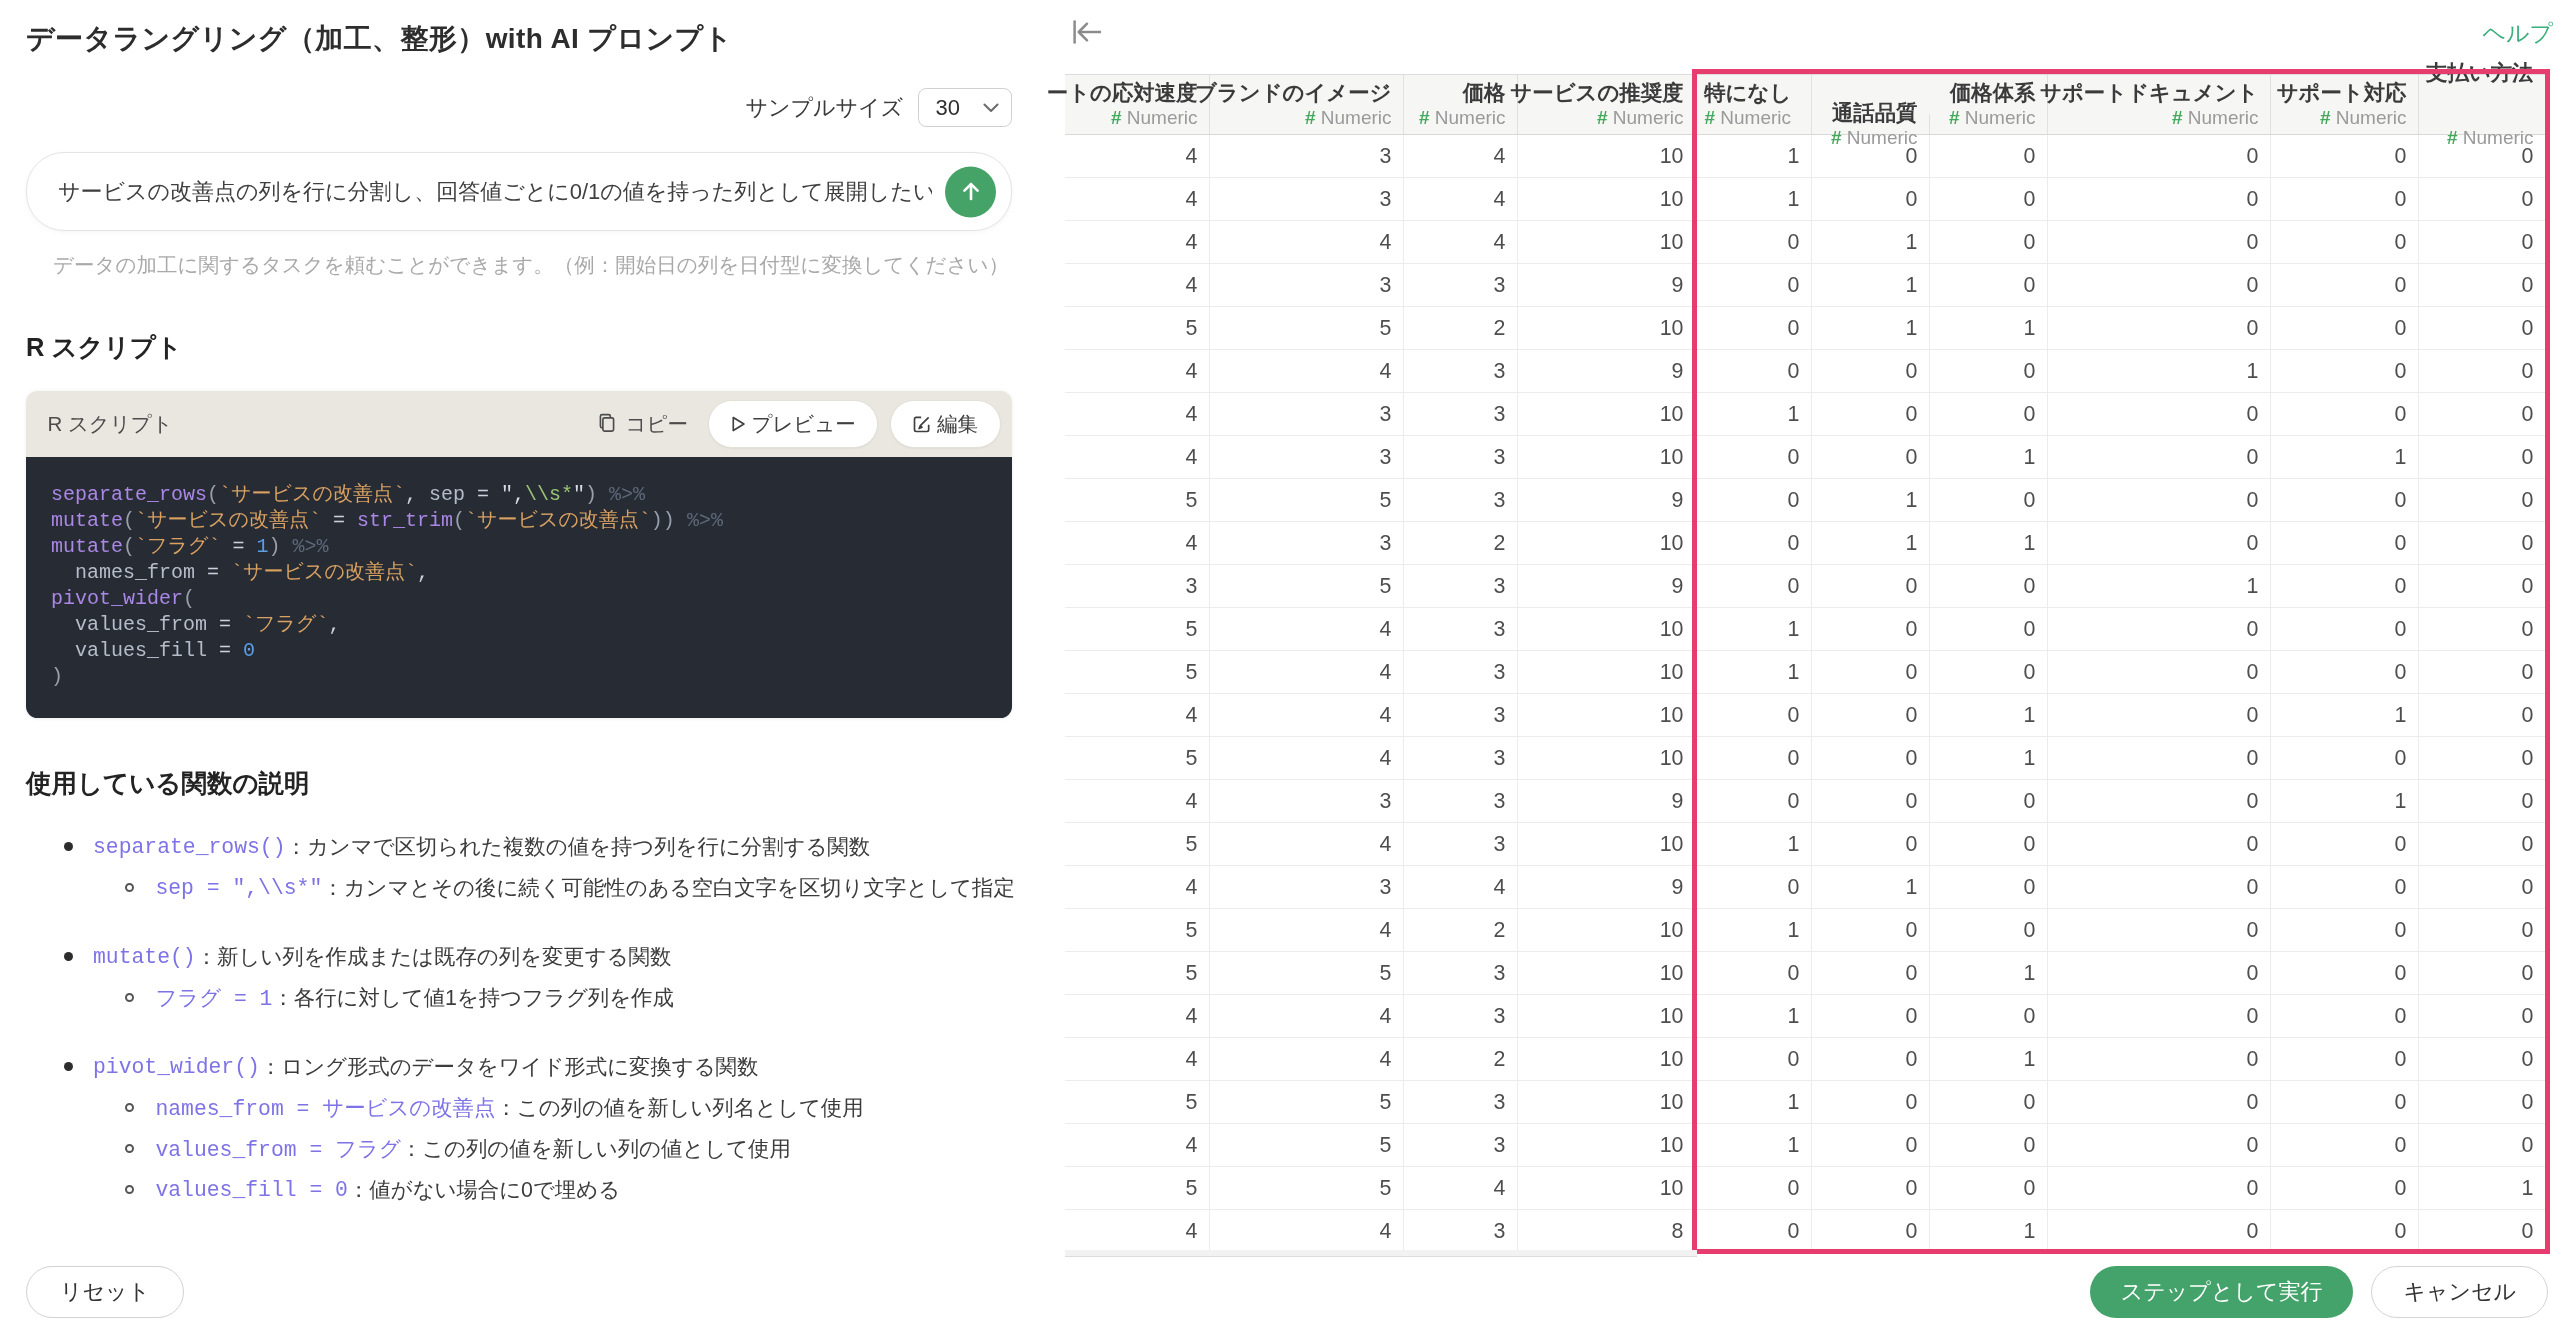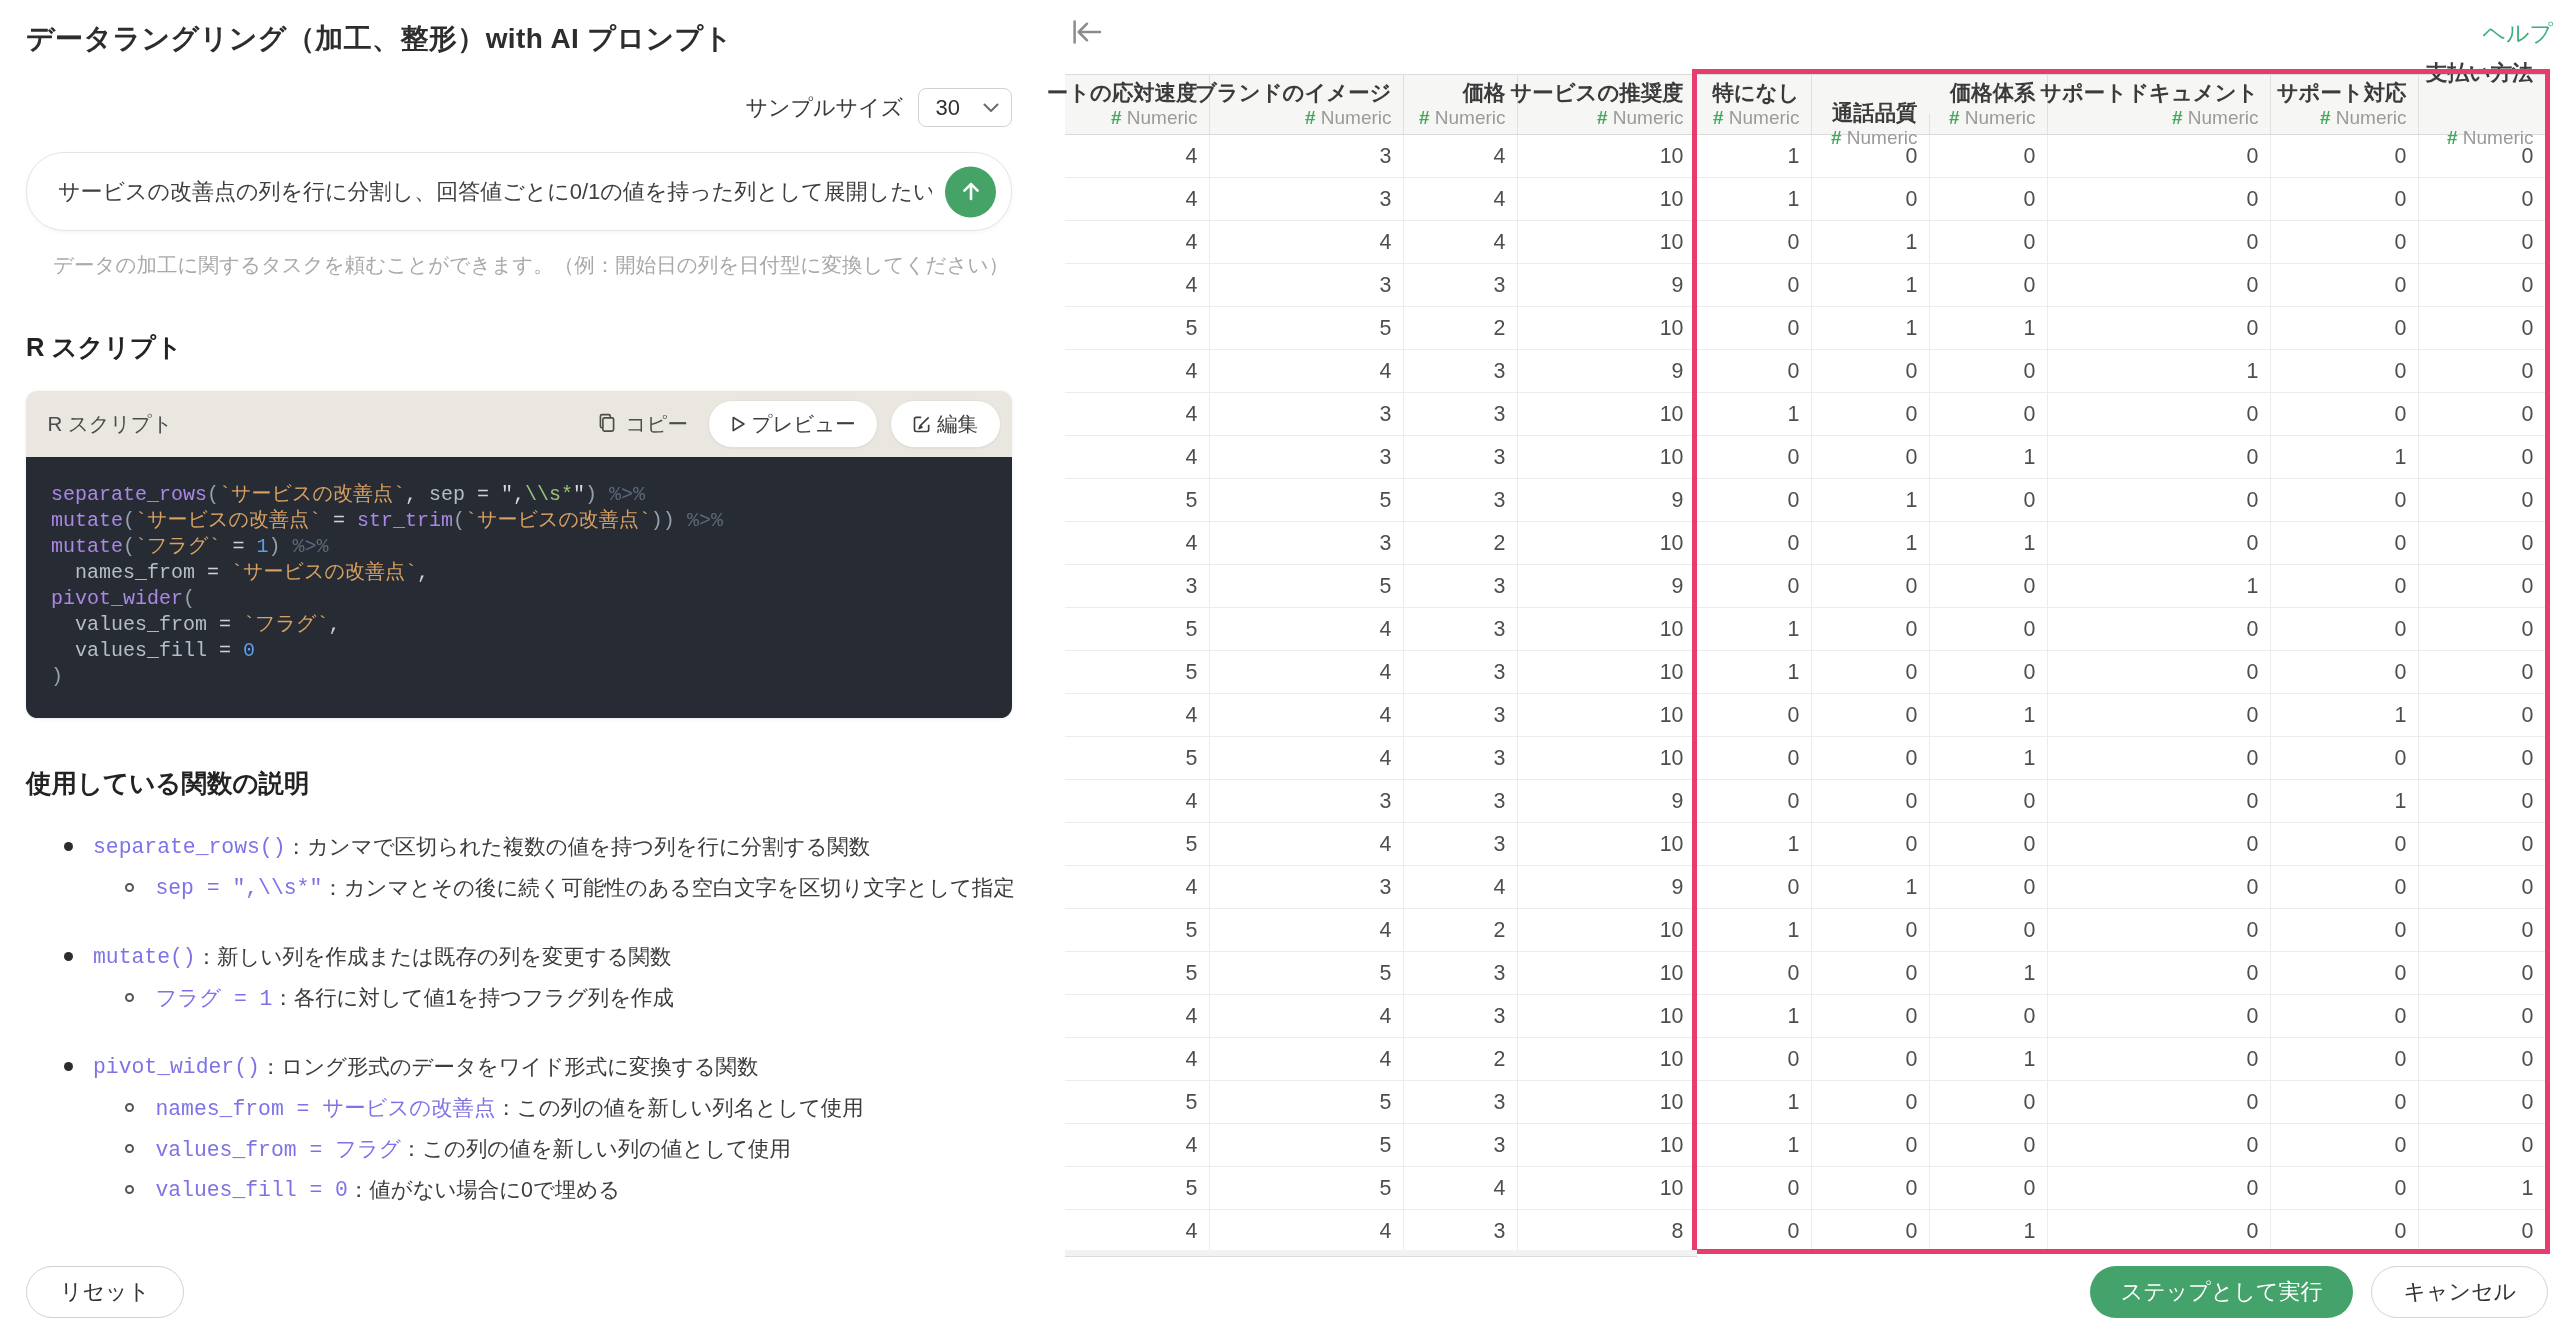--- a/index.html
+++ b/index.html
@@ -238,21 +238,21 @@
             <div class="th-type"><span class="hash">#</span><span class="tname"> Numeric</span></div>
           </div>
           <div class="th" style="width: 114px;">
             <div class="th-name">価格</div>
             <div class="th-type"><span class="hash">#</span><span class="tname"> Numeric</span></div>
           </div>
           <div class="th" style="width: 178px;">
             <div class="th-name">サービスの推奨度</div>
             <div class="th-type"><span class="hash">#</span><span class="tname"> Numeric</span></div>
           </div>
-          <div class="th" style="width: 116px;">
+          <div class="th" style="width: 116px; align-items: center;">
             <div class="th-name">特になし</div>
             <div class="th-type"><span class="hash">#</span><span class="tname"> Numeric</span></div>
           </div>
           <div class="th" style="width: 118px; margin-top: 39px;">
             <div class="th-name">通話品質</div>
             <div class="th-type"><span class="hash">#</span><span class="tname"> Numeric</span></div>
           </div>
           <div class="th" style="width: 118px;">
             <div class="th-name">価格体系</div>
             <div class="th-type"><span class="hash">#</span><span class="tname"> Numeric</span></div>

